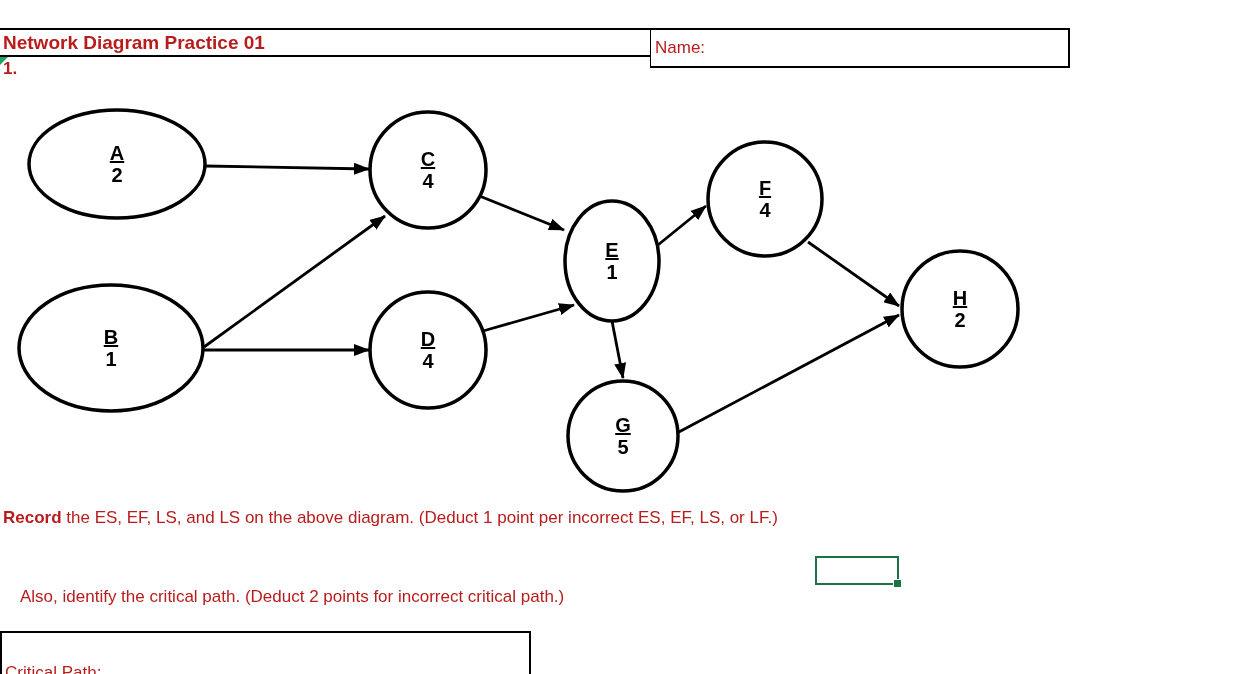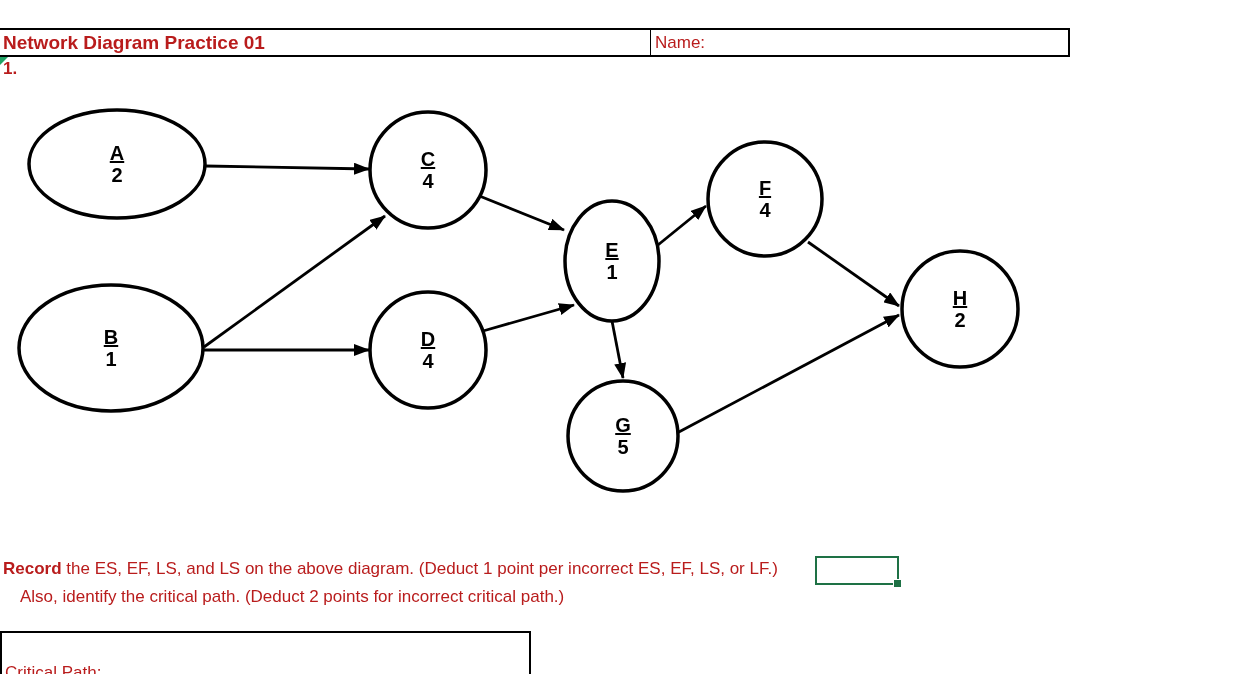--- a/index.html
+++ b/index.html
@@ -8,41 +8,41 @@
     font-family:"Liberation Sans", sans-serif; color:#b91c1c; overflow:hidden;margin-top:28px;
   }
   
   .title-cell {
     position:absolute; left:0; top:0; width:650px; height:29px;
     border-top:2px solid #000; border-bottom:2px solid #000;
     box-sizing:border-box; display:flex; align-items:center;
     padding-left:3px; font-weight:bold; font-size:19px;
   }
   .name-cell {
-    position:absolute; left:650px; top:0; width:420px; height:29px;
+    position:absolute; left:650px; top:0; width:420px; height:40px;
     border:2px solid #000; border-left-width:1px;
     box-sizing:border-box; display:flex; align-items:center;
     padding-left:4px; font-size:17px;
   }
   .q-number { position:absolute; left:3px; top:31px; font-weight:bold; font-size:17px; }
   .cell-error-indicator {
     position:absolute; left:0; top:29px; width:0; height:0;
     border-top:8px solid #21A366; border-right:8px solid transparent;
   }
   
   svg.diagram { position:absolute; left:0; top:0; width:1250px; height:500px; }
   .node-shape { fill:#fff; stroke:#000; stroke-width:3.5; }
   .edge { stroke:#000; stroke-width:2.8; }
   .node-letter, .node-duration {
     font-family:"Liberation Sans", sans-serif; font-weight:bold; font-size:20px;
     text-anchor:middle; fill:#000;
   }
   .node-letter { text-decoration:underline; }
   
-  .instr-line1 { position:absolute; left:3px; top:531px; font-size:17px; white-space:nowrap; }
+  .instr-line1 { position:absolute; left:3px; top:480px; font-size:17px; white-space:nowrap; }
   .instr-line2 { position:absolute; left:20px; top:559px; font-size:17px; white-space:nowrap; }
   .selected-cell {
     position:absolute; left:815px; top:528px; width:84px; height:29px;
     border:2px solid #1E7145; box-sizing:border-box; background:transparent;
   }
   .fill-handle {
     position:absolute; right:-5px; bottom:-5px; width:7px; height:7px;
     background:#1E7145; border:1px solid #fff; box-sizing:content-box;
   }
   .cp-box {

